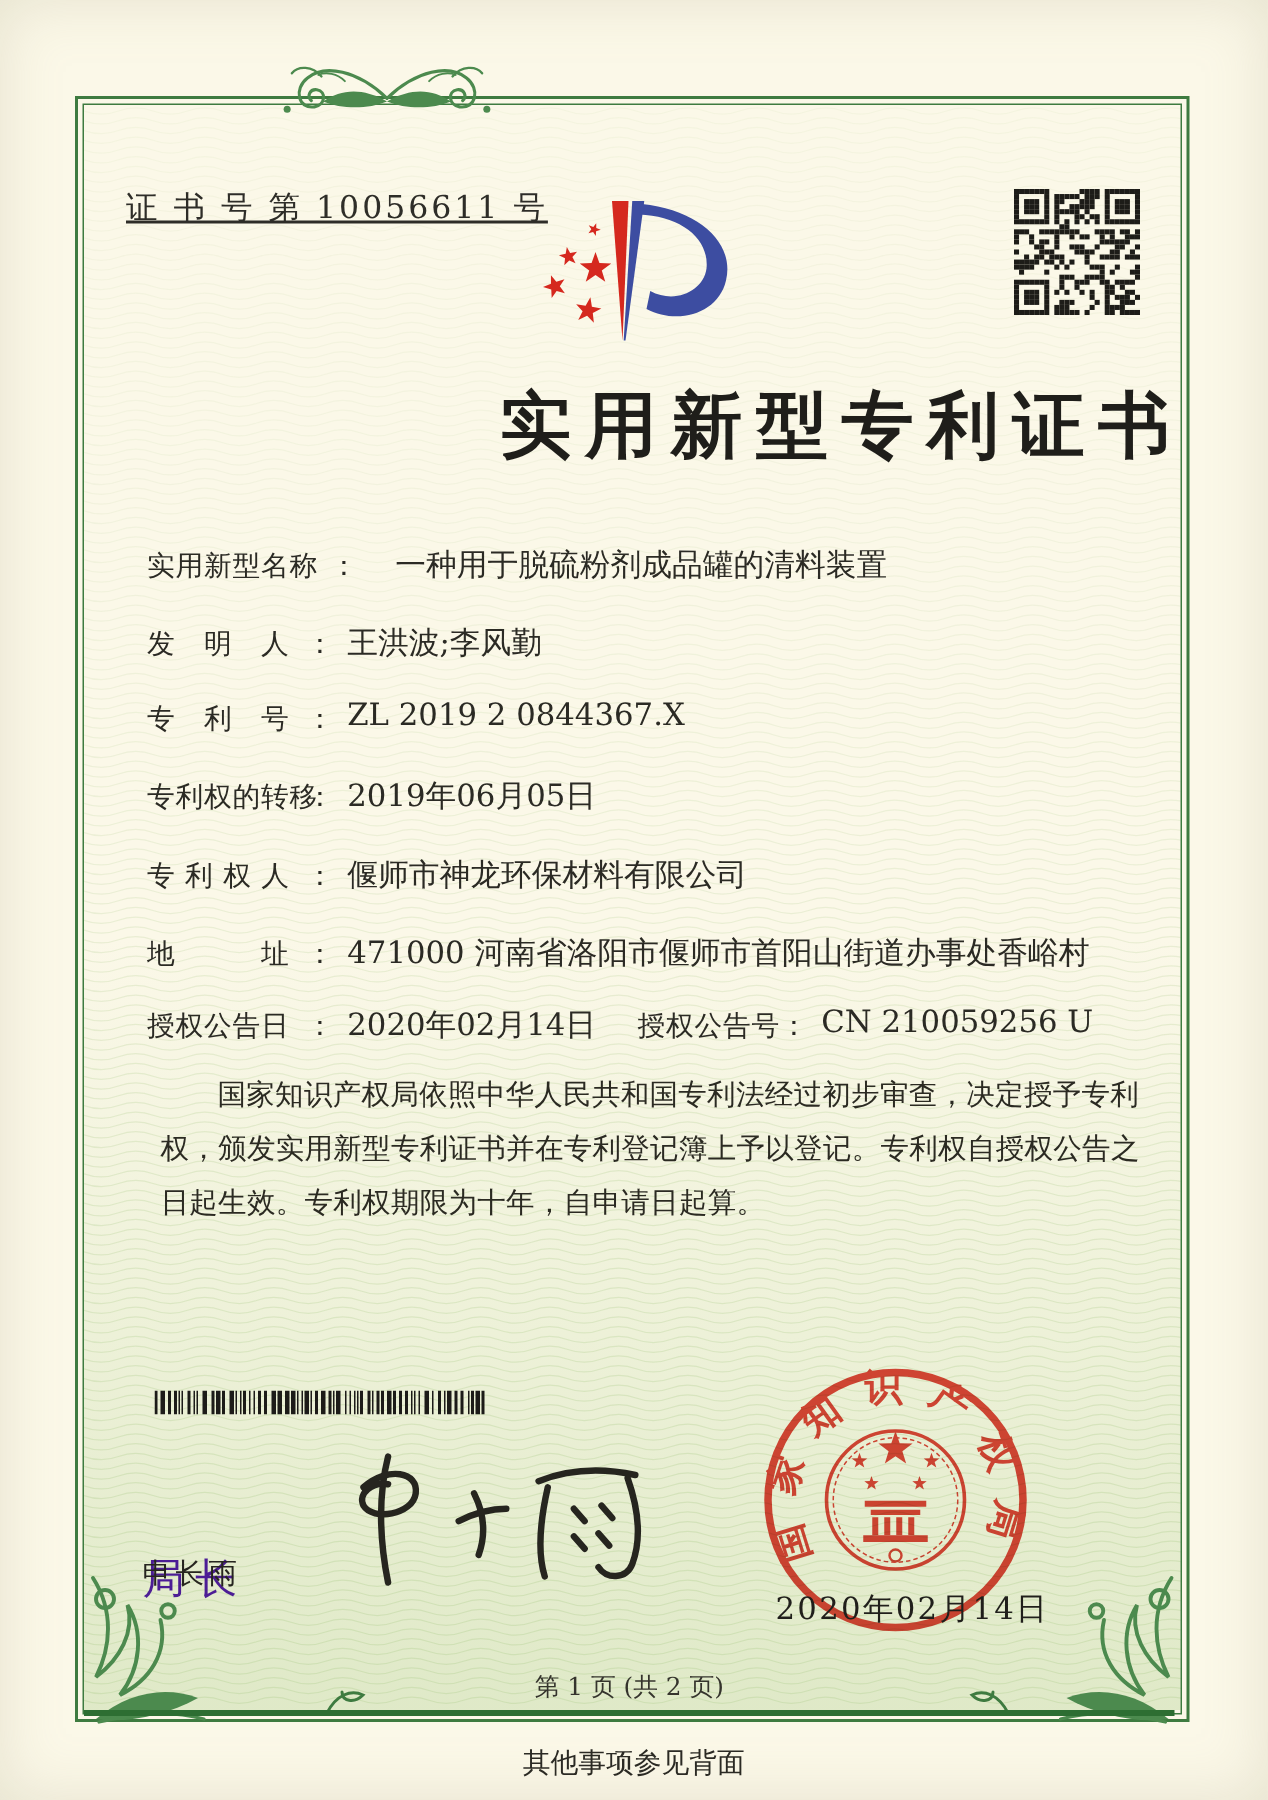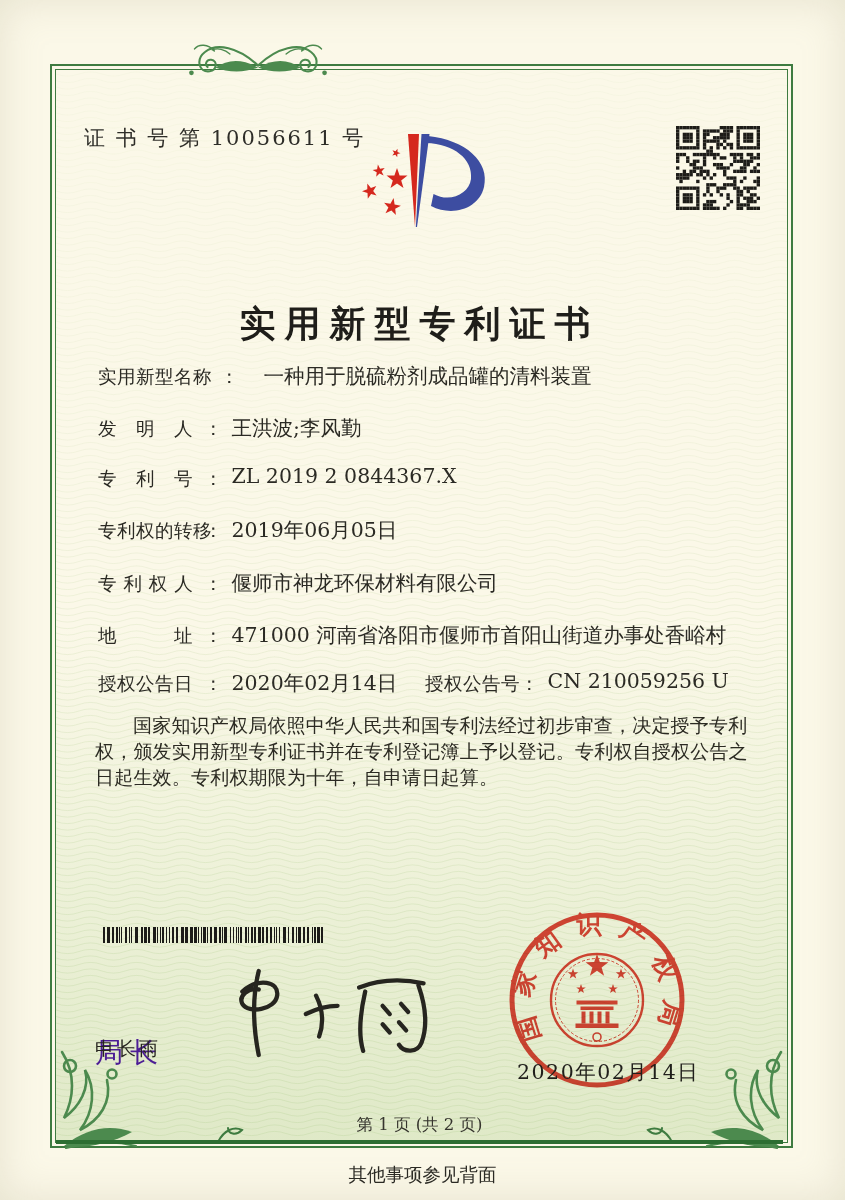--- a/index.html
+++ b/index.html
@@ -4,32 +4,32 @@
 <style>
   html,body{margin:0;padding:0;background:#efecd9;}
   .page{position:relative;width:845px;height:1200px;margin:0 auto;background:#FBF8E8;
         font-family:"DejaVu Serif","Liberation Serif",serif;color:#2B2A24;overflow:hidden;
         box-shadow:inset 0 0 40px rgba(170,165,130,.25);}
   .frame-outer{position:absolute;left:50px;top:64px;width:739px;height:1080px;border:2px solid #3E7B40;}
   .frame-inner{position:absolute;inset:3px;border:1px solid #3E7B40;}
   #waves{position:absolute;left:56px;top:70px;width:731px;height:1070px;}
   .tint{position:absolute;left:56px;top:70px;width:731px;height:1070px;
         background:linear-gradient(180deg,rgba(226,236,206,0) 52%,rgba(217,231,193,.40) 76%,rgba(210,226,184,.68) 100%);}
-  .cert-no{position:absolute;left:84px;top:124px;font-size:21px;letter-spacing:2px;color:#2e2d28;}
+  .cert-no{position:absolute;left:84px;top:124px;font-size:21px;letter-spacing:2px;color:#2e2d28;text-decoration:underline;}
   #logo{position:absolute;left:342px;top:128px;width:178px;height:118px;}
   #qr{position:absolute;left:676px;top:126px;width:84px;height:84px;}
-  .title{position:absolute;left:50px;width:739px;top:252px;text-align:center;
-         font-size:36px;font-weight:700;letter-spacing:9px;color:#1F1E1A;margin-top:48px;}
+  .title{position:absolute;left:50px;width:739px;top:252px;text-align:right;
+         font-size:48px;font-weight:700;letter-spacing:9px;color:#1F1E1A;}
   .fields{position:absolute;left:98px;top:362px;width:664px;}
   .field-row{position:absolute;left:0;display:flex;align-items:flex-start;white-space:nowrap;}
   .flabel{display:inline-block;width:106px;font-size:18.5px;letter-spacing:.5px;padding-top:2px;}
   .fcolon{font-size:18.5px;margin-right:9px;padding-top:2px;}
   .fvalue{font-size:20.5px;}
   .grant-right{position:absolute;left:327px;top:0;display:flex;white-space:nowrap;}
-  .paras{position:absolute;left:95px;top:712px;width:660px;font-size:19px;line-height:26px;color:#2b2a22;}
+  .paras{position:absolute;left:107px;top:712px;width:660px;font-size:19px;line-height:36px;color:#2b2a22;}
   .paras p{margin:0;text-indent:2em;letter-spacing:.2px;}
   #barcode{position:absolute;left:103px;top:927px;width:221px;height:16px;}
   .signer-title{position:absolute;left:95px;top:1034px;font-size:28px;letter-spacing:7px;color:#4c1d95;}
   .signer-name{position:absolute;left:95px;top:1036px;font-size:19px;letter-spacing:3px;color:#26251f;}
   #signature{position:absolute;left:228px;top:958px;width:215px;height:108px;}
   #seal{position:absolute;left:501px;top:904px;width:192px;height:192px;opacity:.93;mix-blend-mode:multiply;}
   .seal-date{position:absolute;left:517px;top:1058px;font-size:20.5px;letter-spacing:1.5px;color:#201F1B;}
   .page-info{position:absolute;left:50px;width:739px;top:1114px;text-align:center;font-size:16.5px;color:#35342d;}
   .bottom-line{position:absolute;left:56px;top:1140px;width:727px;height:4px;background:#2D6E32;}
   .back-note{position:absolute;left:0;width:845px;top:1162px;text-align:center;font-size:18.5px;color:#2b2a24;}

